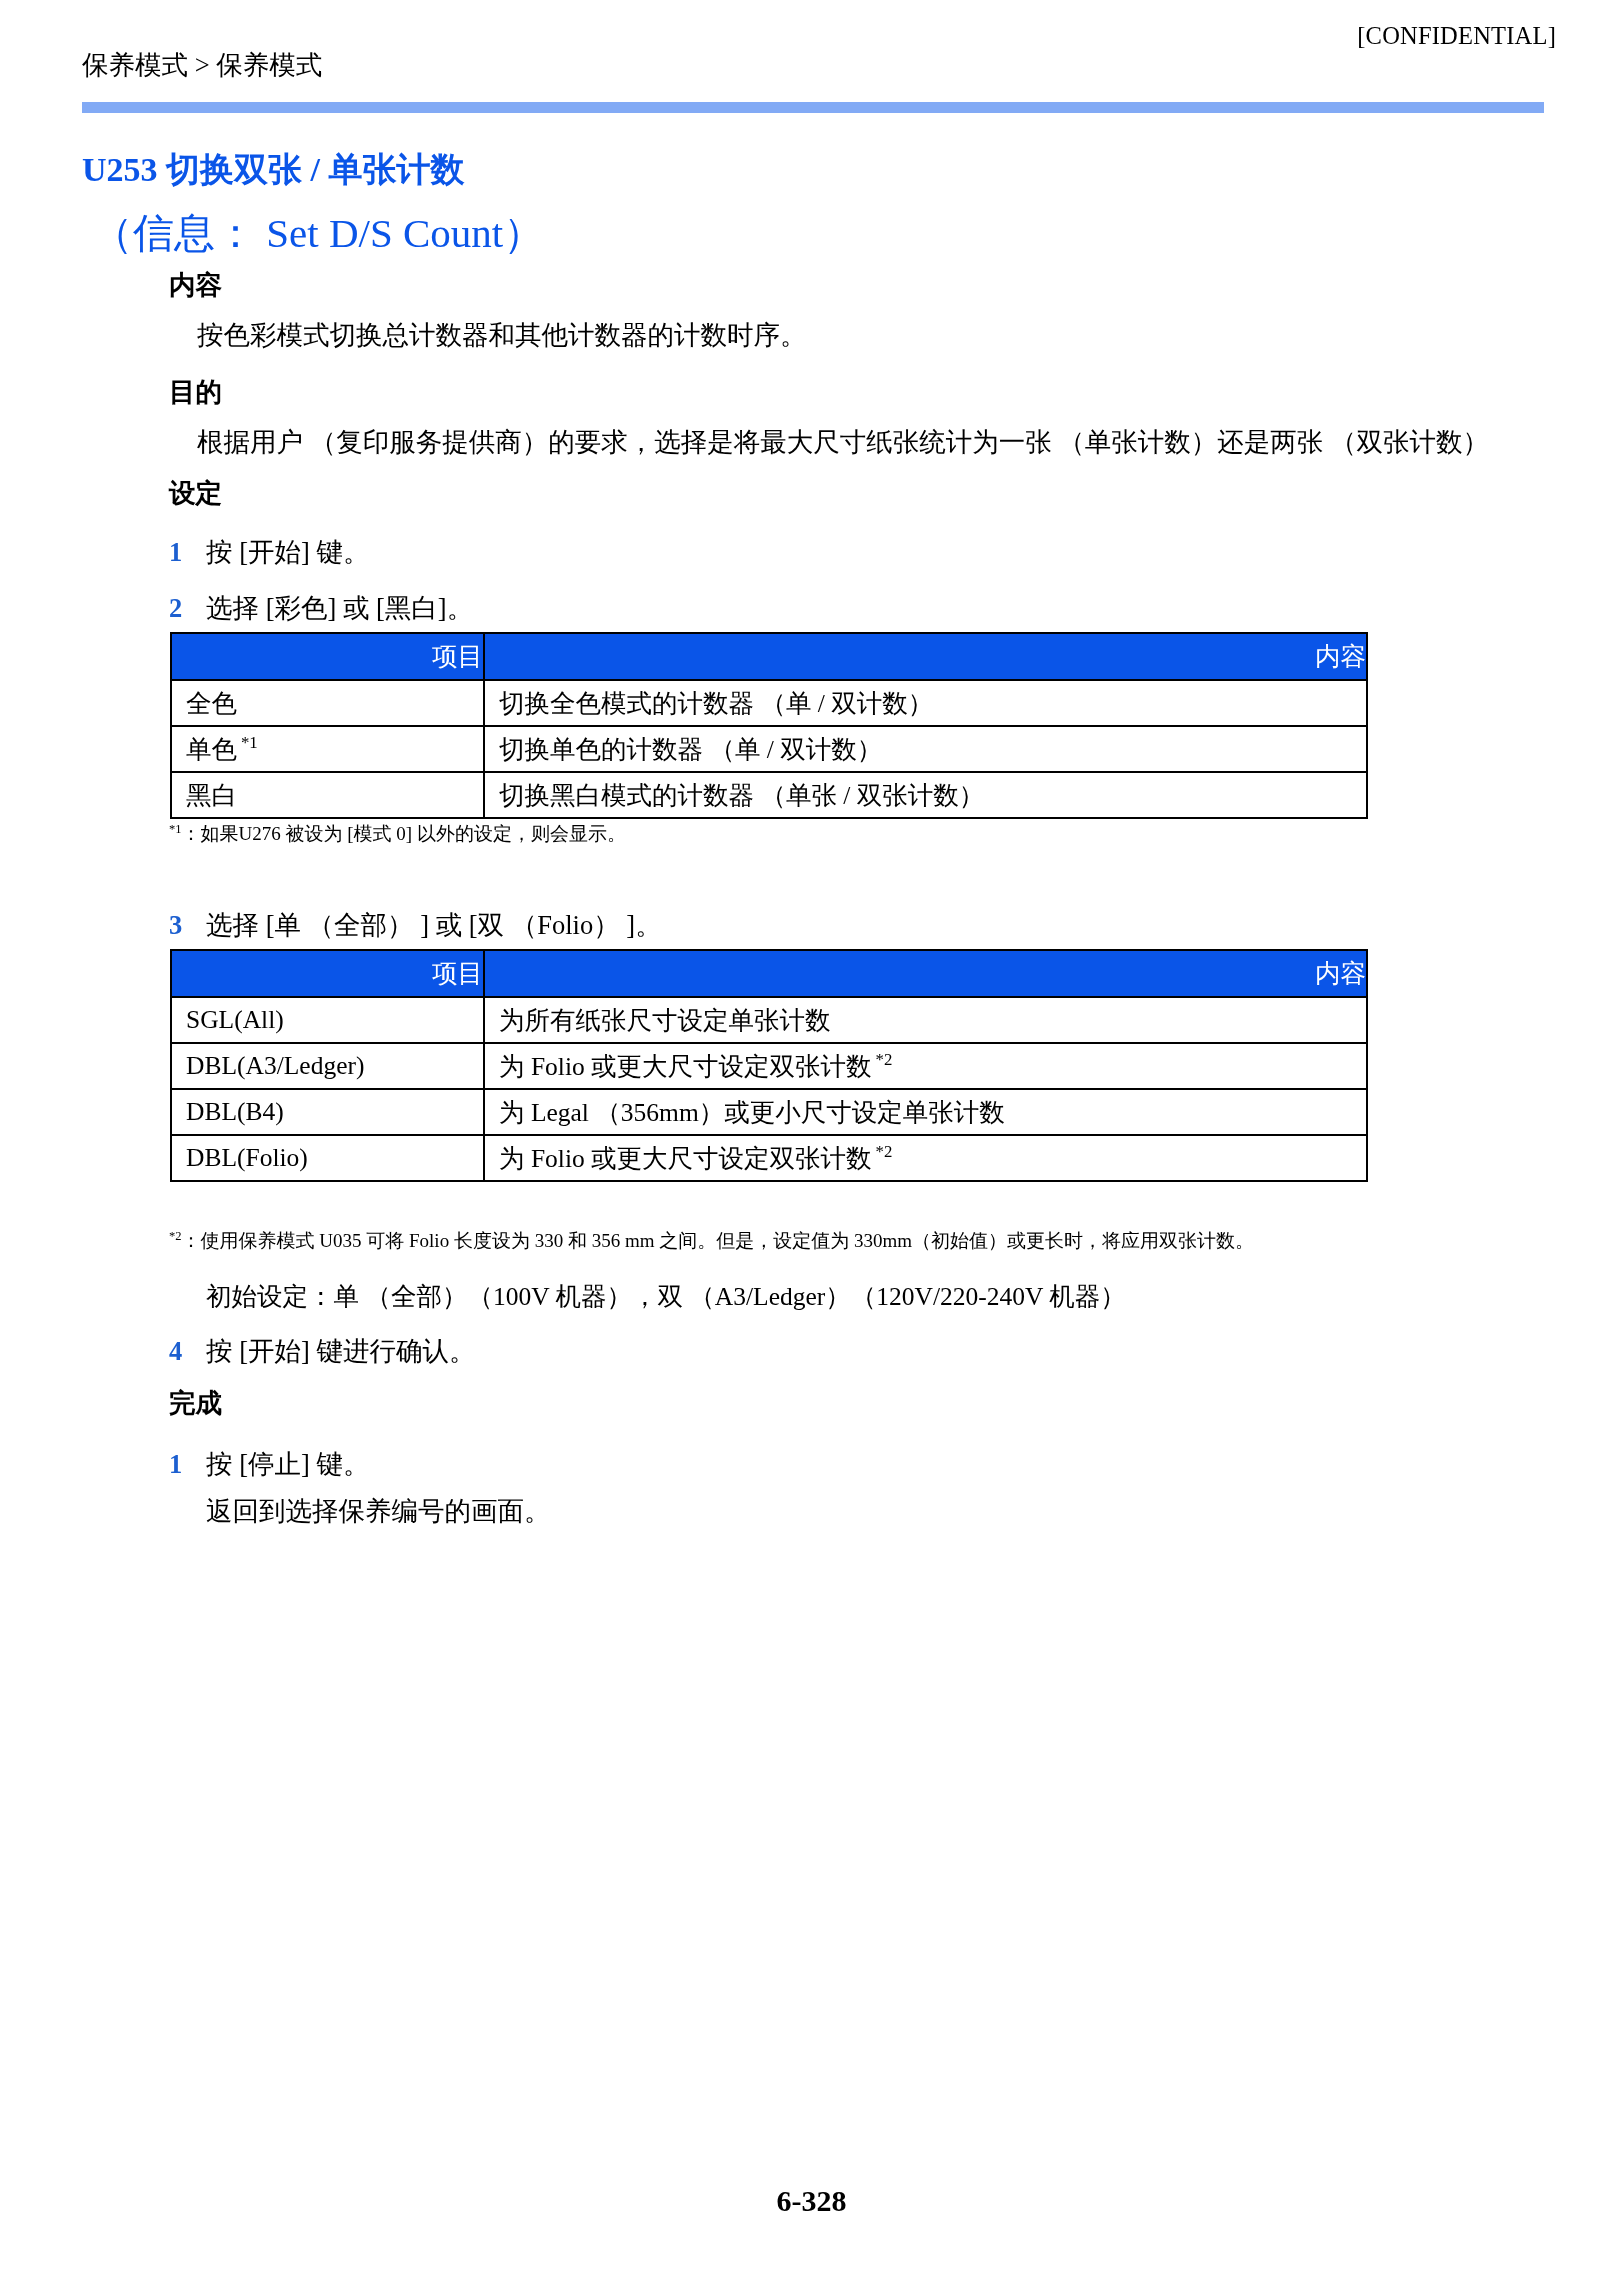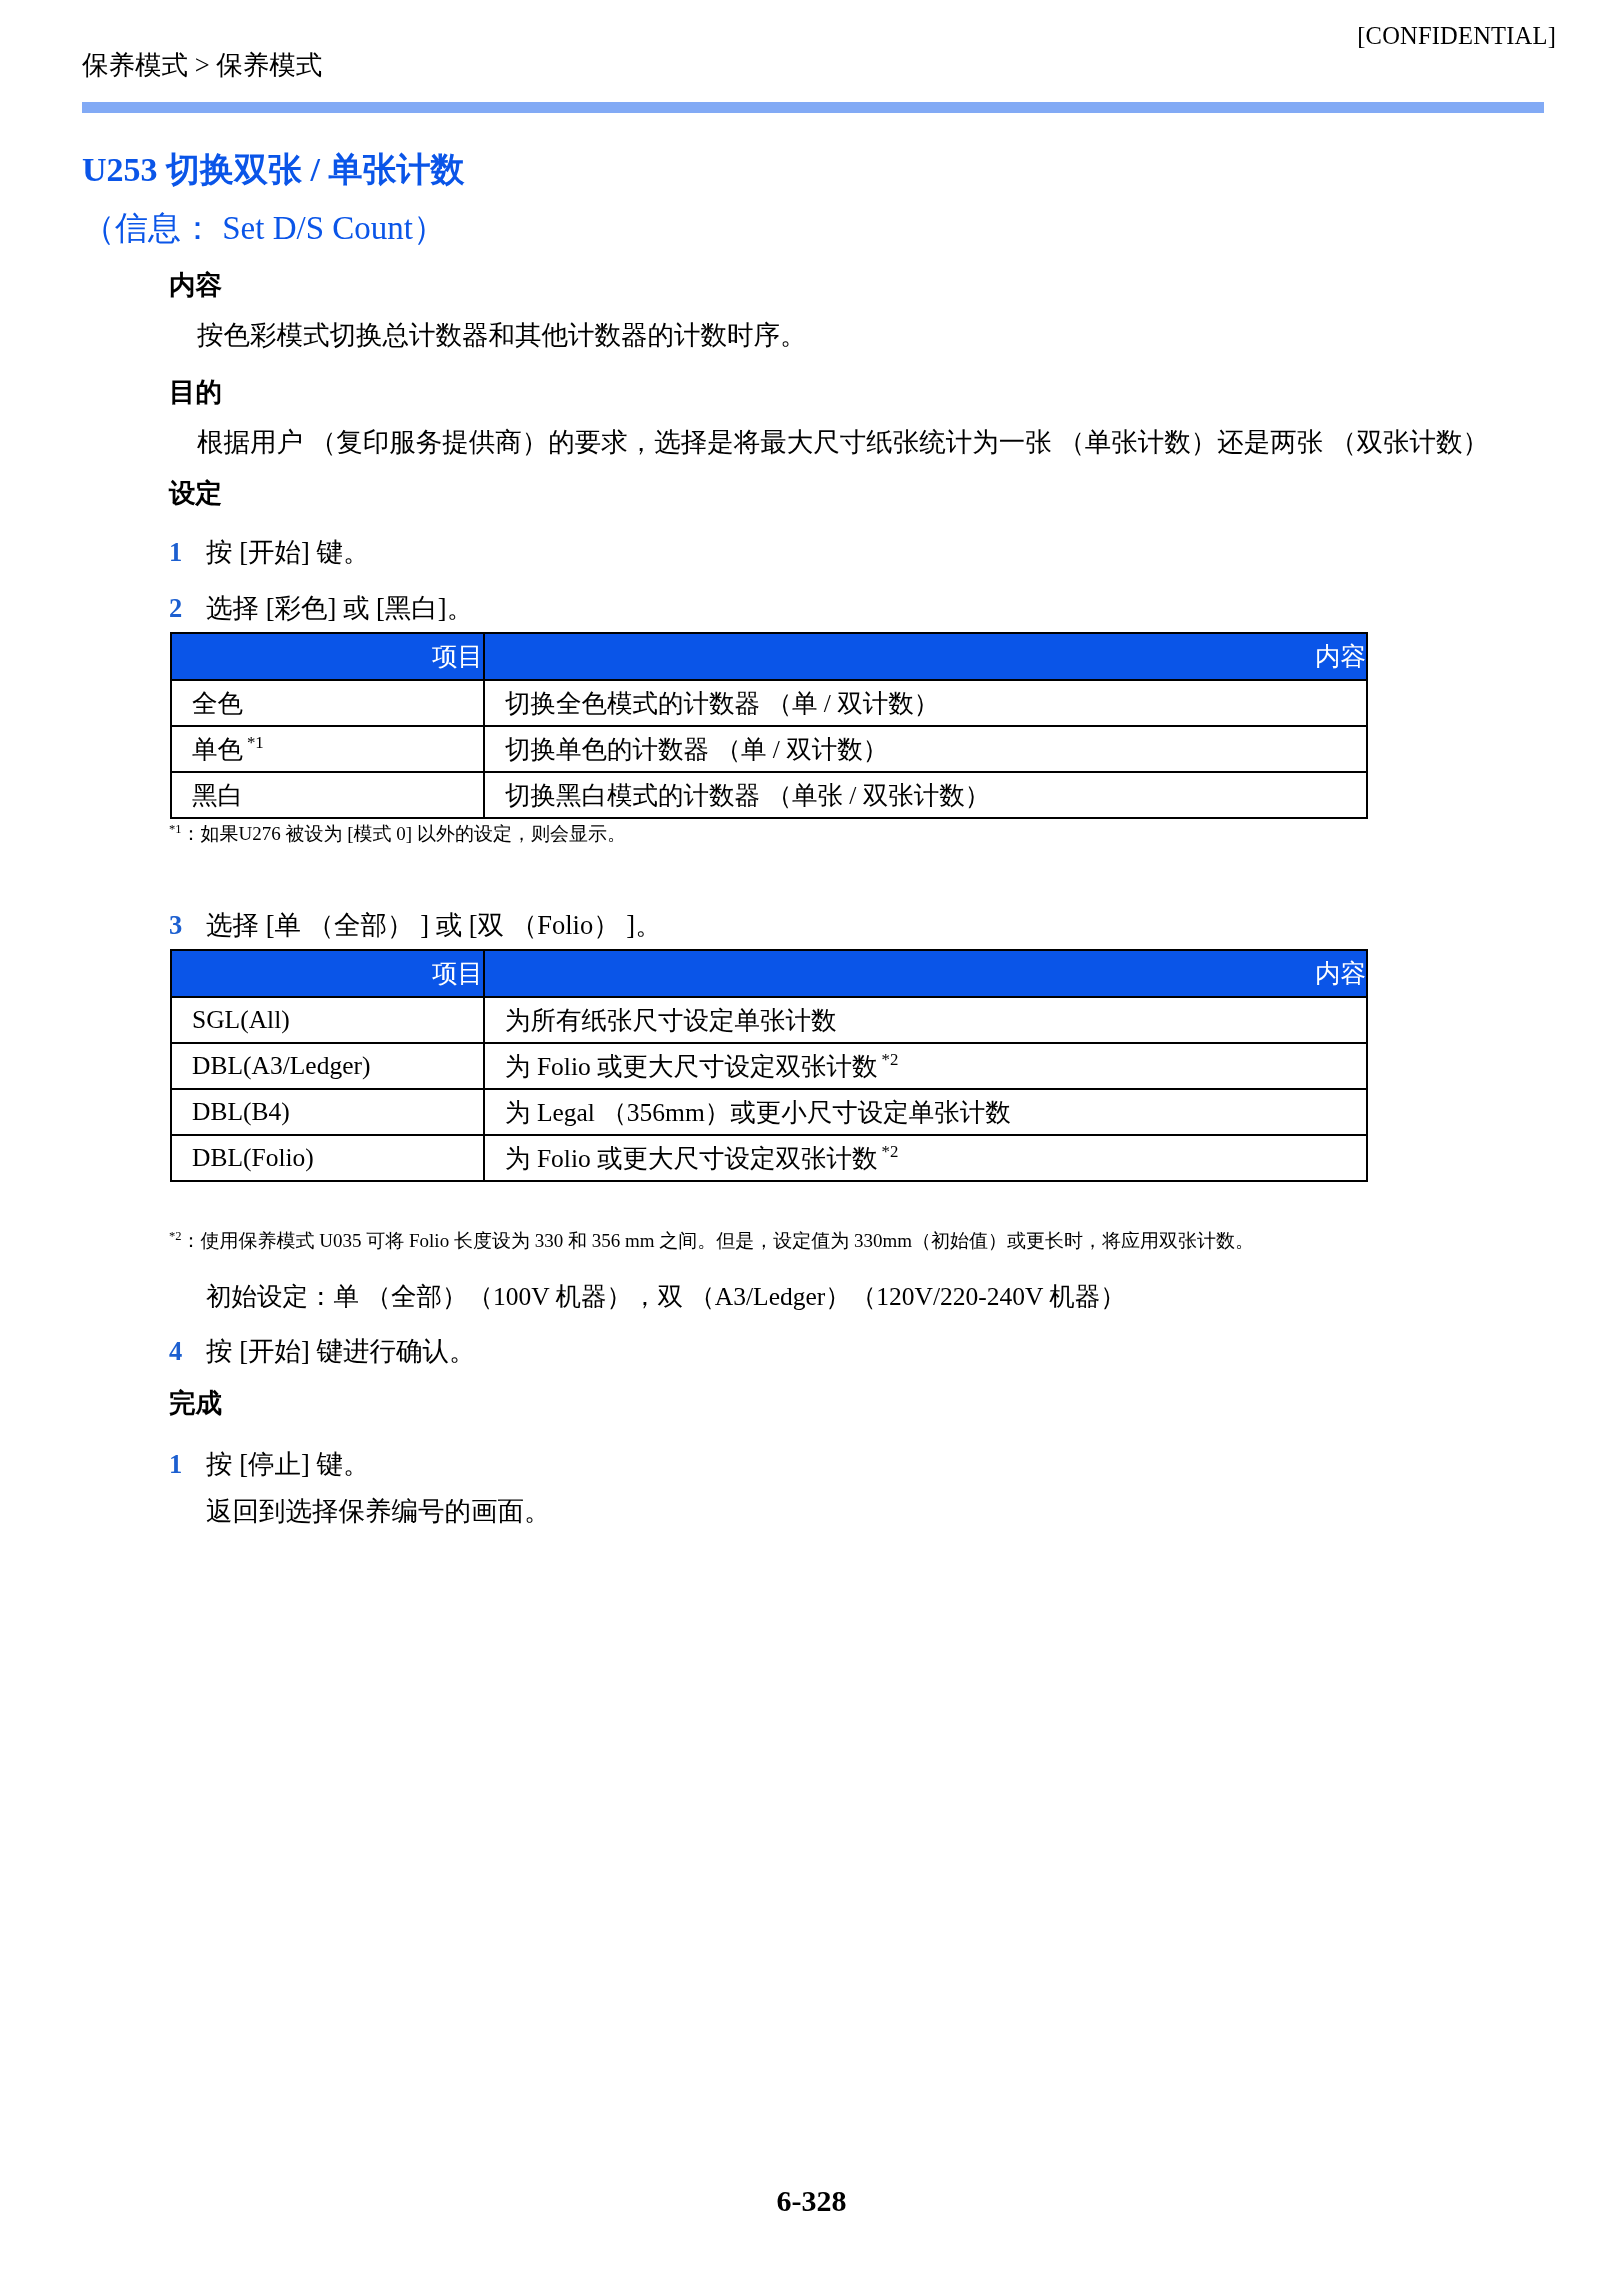--- a/index.html
+++ b/index.html
@@ -52,22 +52,22 @@
     top: 147px;
     left: 82px;
     font-size: 34px;
     font-weight: bold;
     color: #0a55e8;
     white-space: nowrap;
   }
   .sec-subtitle {
     position: absolute;
     top: 206px;
-    left: 82px;
-    font-size: 33px;
+    left: 92px;
+    font-size: 41px;
     color: #0a55e8;
     white-space: nowrap;
   }
 
   .sub-head {
     position: absolute;
     left: 169px;
     font-size: 26.5px;
     font-weight: bold;
     font-family: "Liberation Sans", "DejaVu Sans", sans-serif;
@@ -124,21 +124,21 @@
     text-align: right;
     font-weight: normal;
     height: 45px;
     border-top: 2.9px solid #000000;
   }
   .tbl thead th.c1 { border-left: 2.9px solid #000000; }
   .tbl thead th.c2 { border-right: 2.9px solid #000000; }
   .tbl tbody td {
     height: 44px;
     vertical-align: middle;
-    padding: 0 20px;
+    padding: 0 14px;
     background: #ffffff;
   }
   .tbl tbody td.c1 { border-left: 2.9px solid #000000; }
   .tbl tbody td.c2 { border-right: 2.9px solid #000000; }
   .tbl tbody tr:last-child td { border-bottom: 2.9px solid #000000; }
   .col-item { width: 311px; }
 
   sup.fn {
     font-size: 0.66em;
     vertical-align: super;

